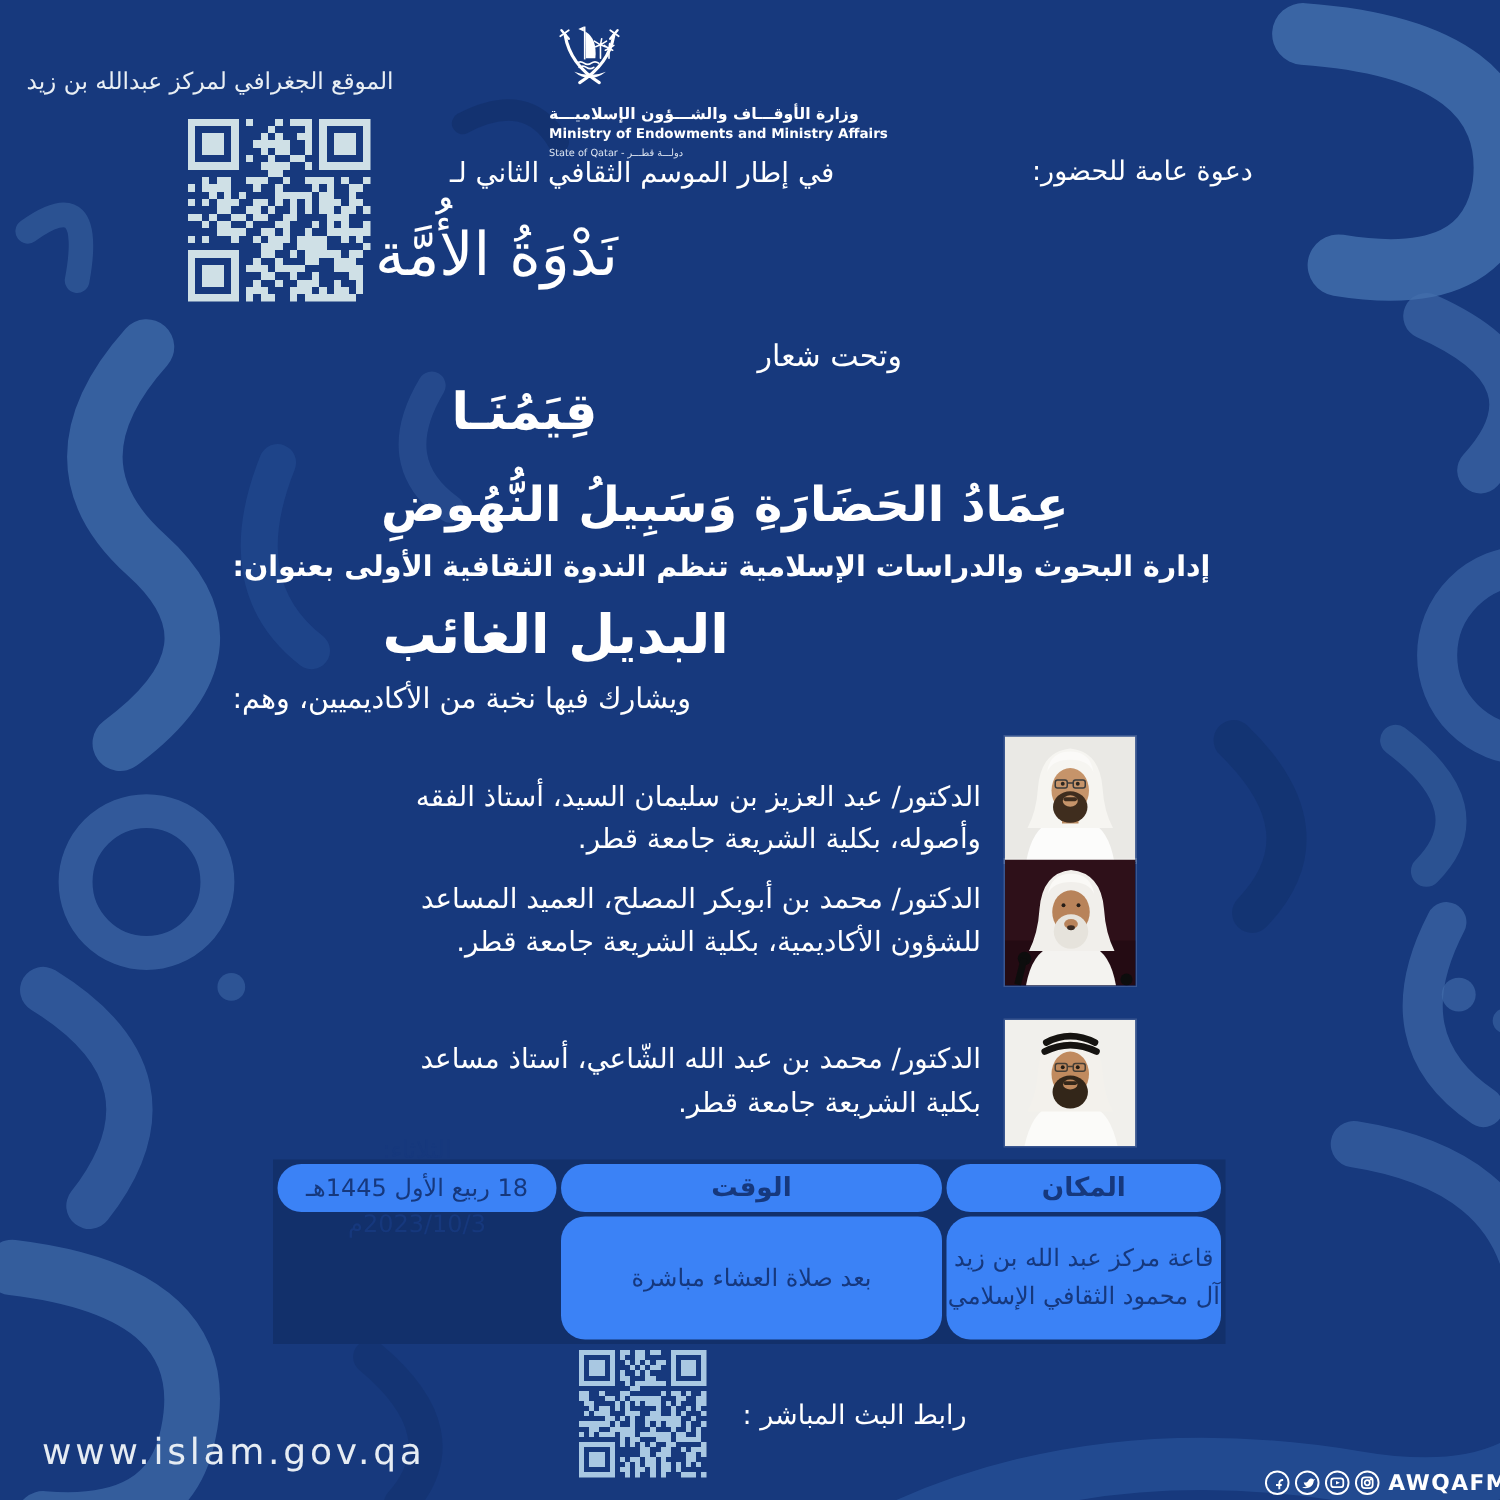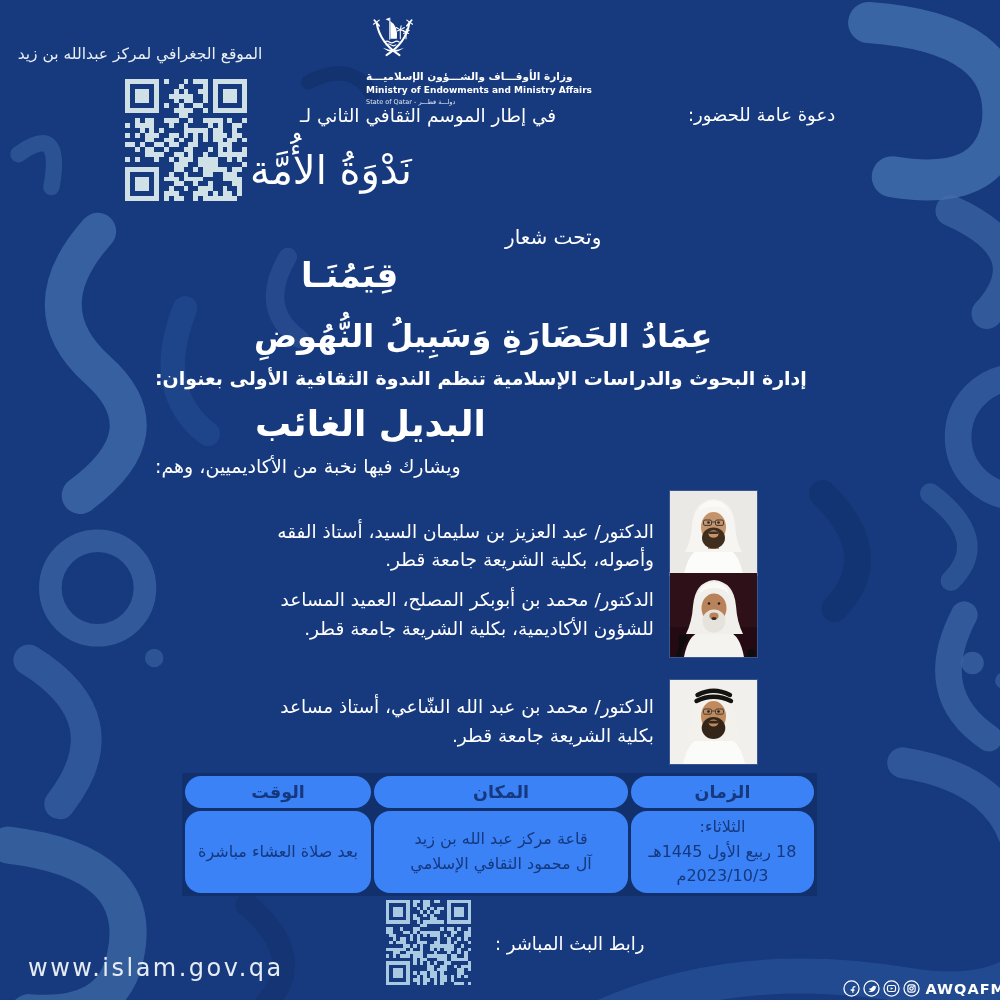--- a/index.html
+++ b/index.html
@@ -425,21 +425,20 @@
         <g fill="none" stroke="#151310" stroke-linecap="round">
           <path d="M27.5 15 Q43.5 6.5 60 15" stroke-width="4.4"></path>
           <path d="M26.5 21 Q43.5 12.5 61 21" stroke-width="4.4"></path>
         </g>
       </svg>
     </div>
     <div class="speaker-name rtl">الدكتور/ محمد بن عبد الله الشّاعي، أستاذ مساعد بكلية الشريعة جامعة قطر.</div>
   </div>
 
   <div class="layer sched rtl">
-    <div class="cell head">الزمان</div>
     <div class="cell head">المكان</div>
     <div class="cell head">الوقت</div>
     <div class="cell body">
       <span>الثلاثاء:</span>
       <span>18 ربيع الأول 1445هـ</span>
       <span>2023/10/3م</span>
     </div>
     <div class="cell body">
       <span>قاعة مركز عبد الله بن زيد</span>
       <span>آل محمود الثقافي الإسلامي</span>

